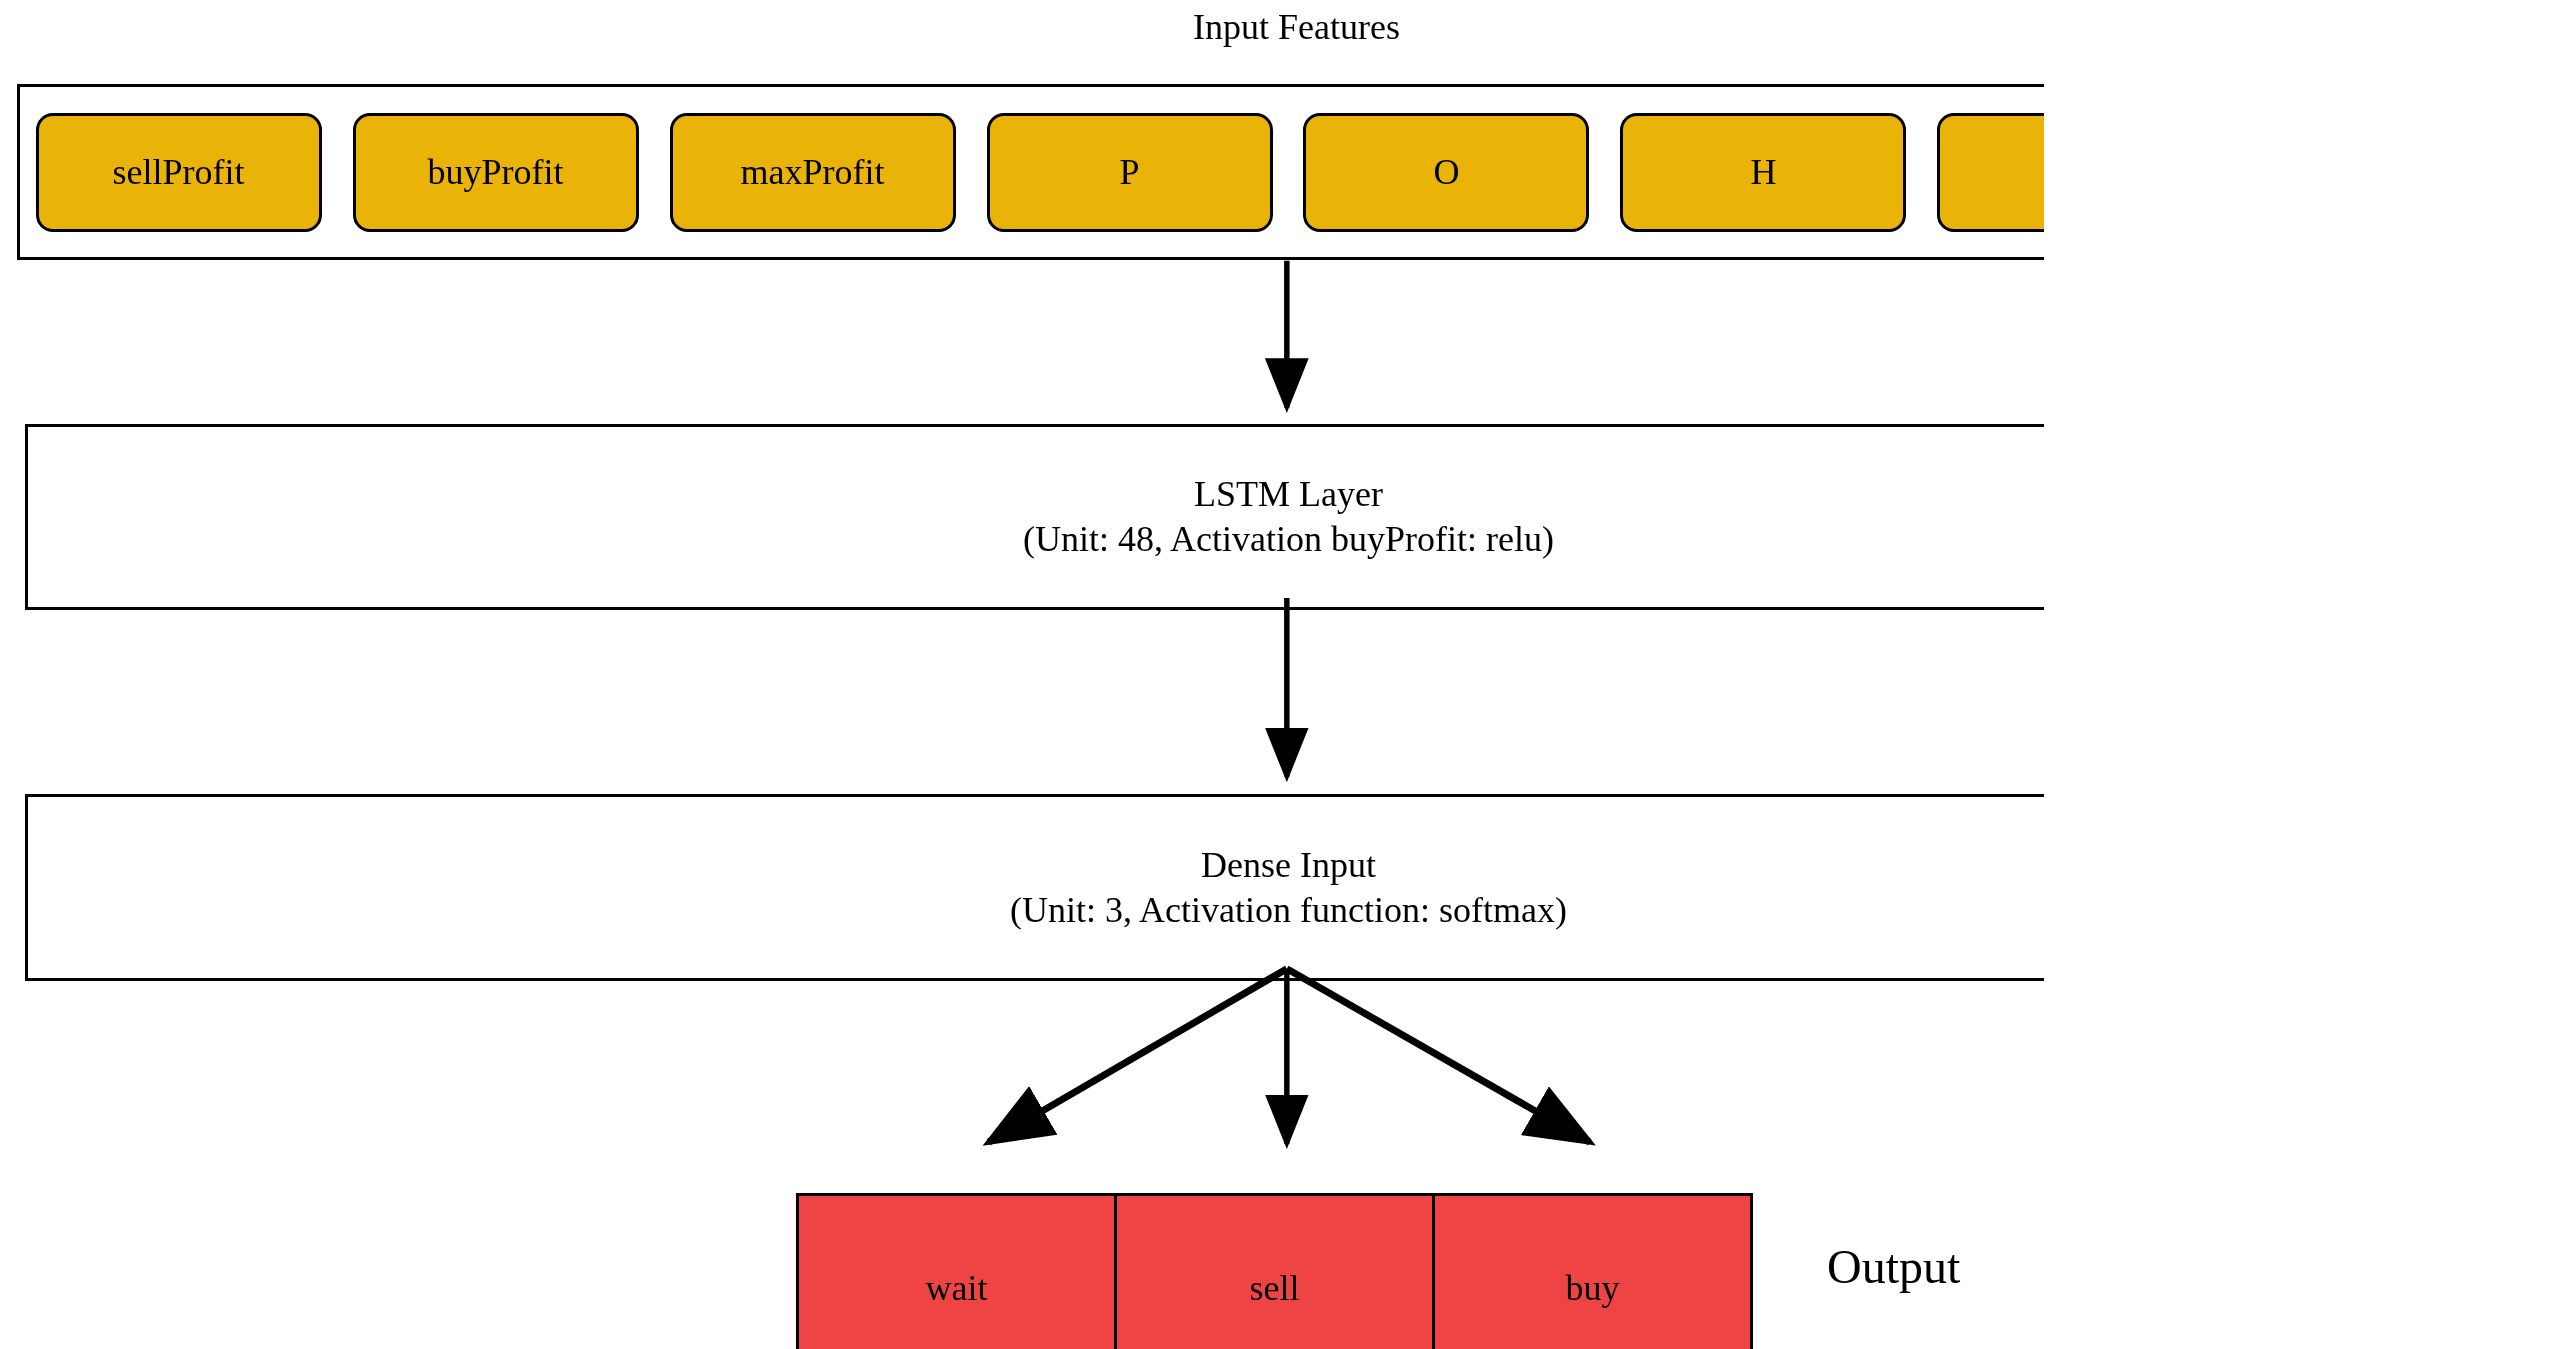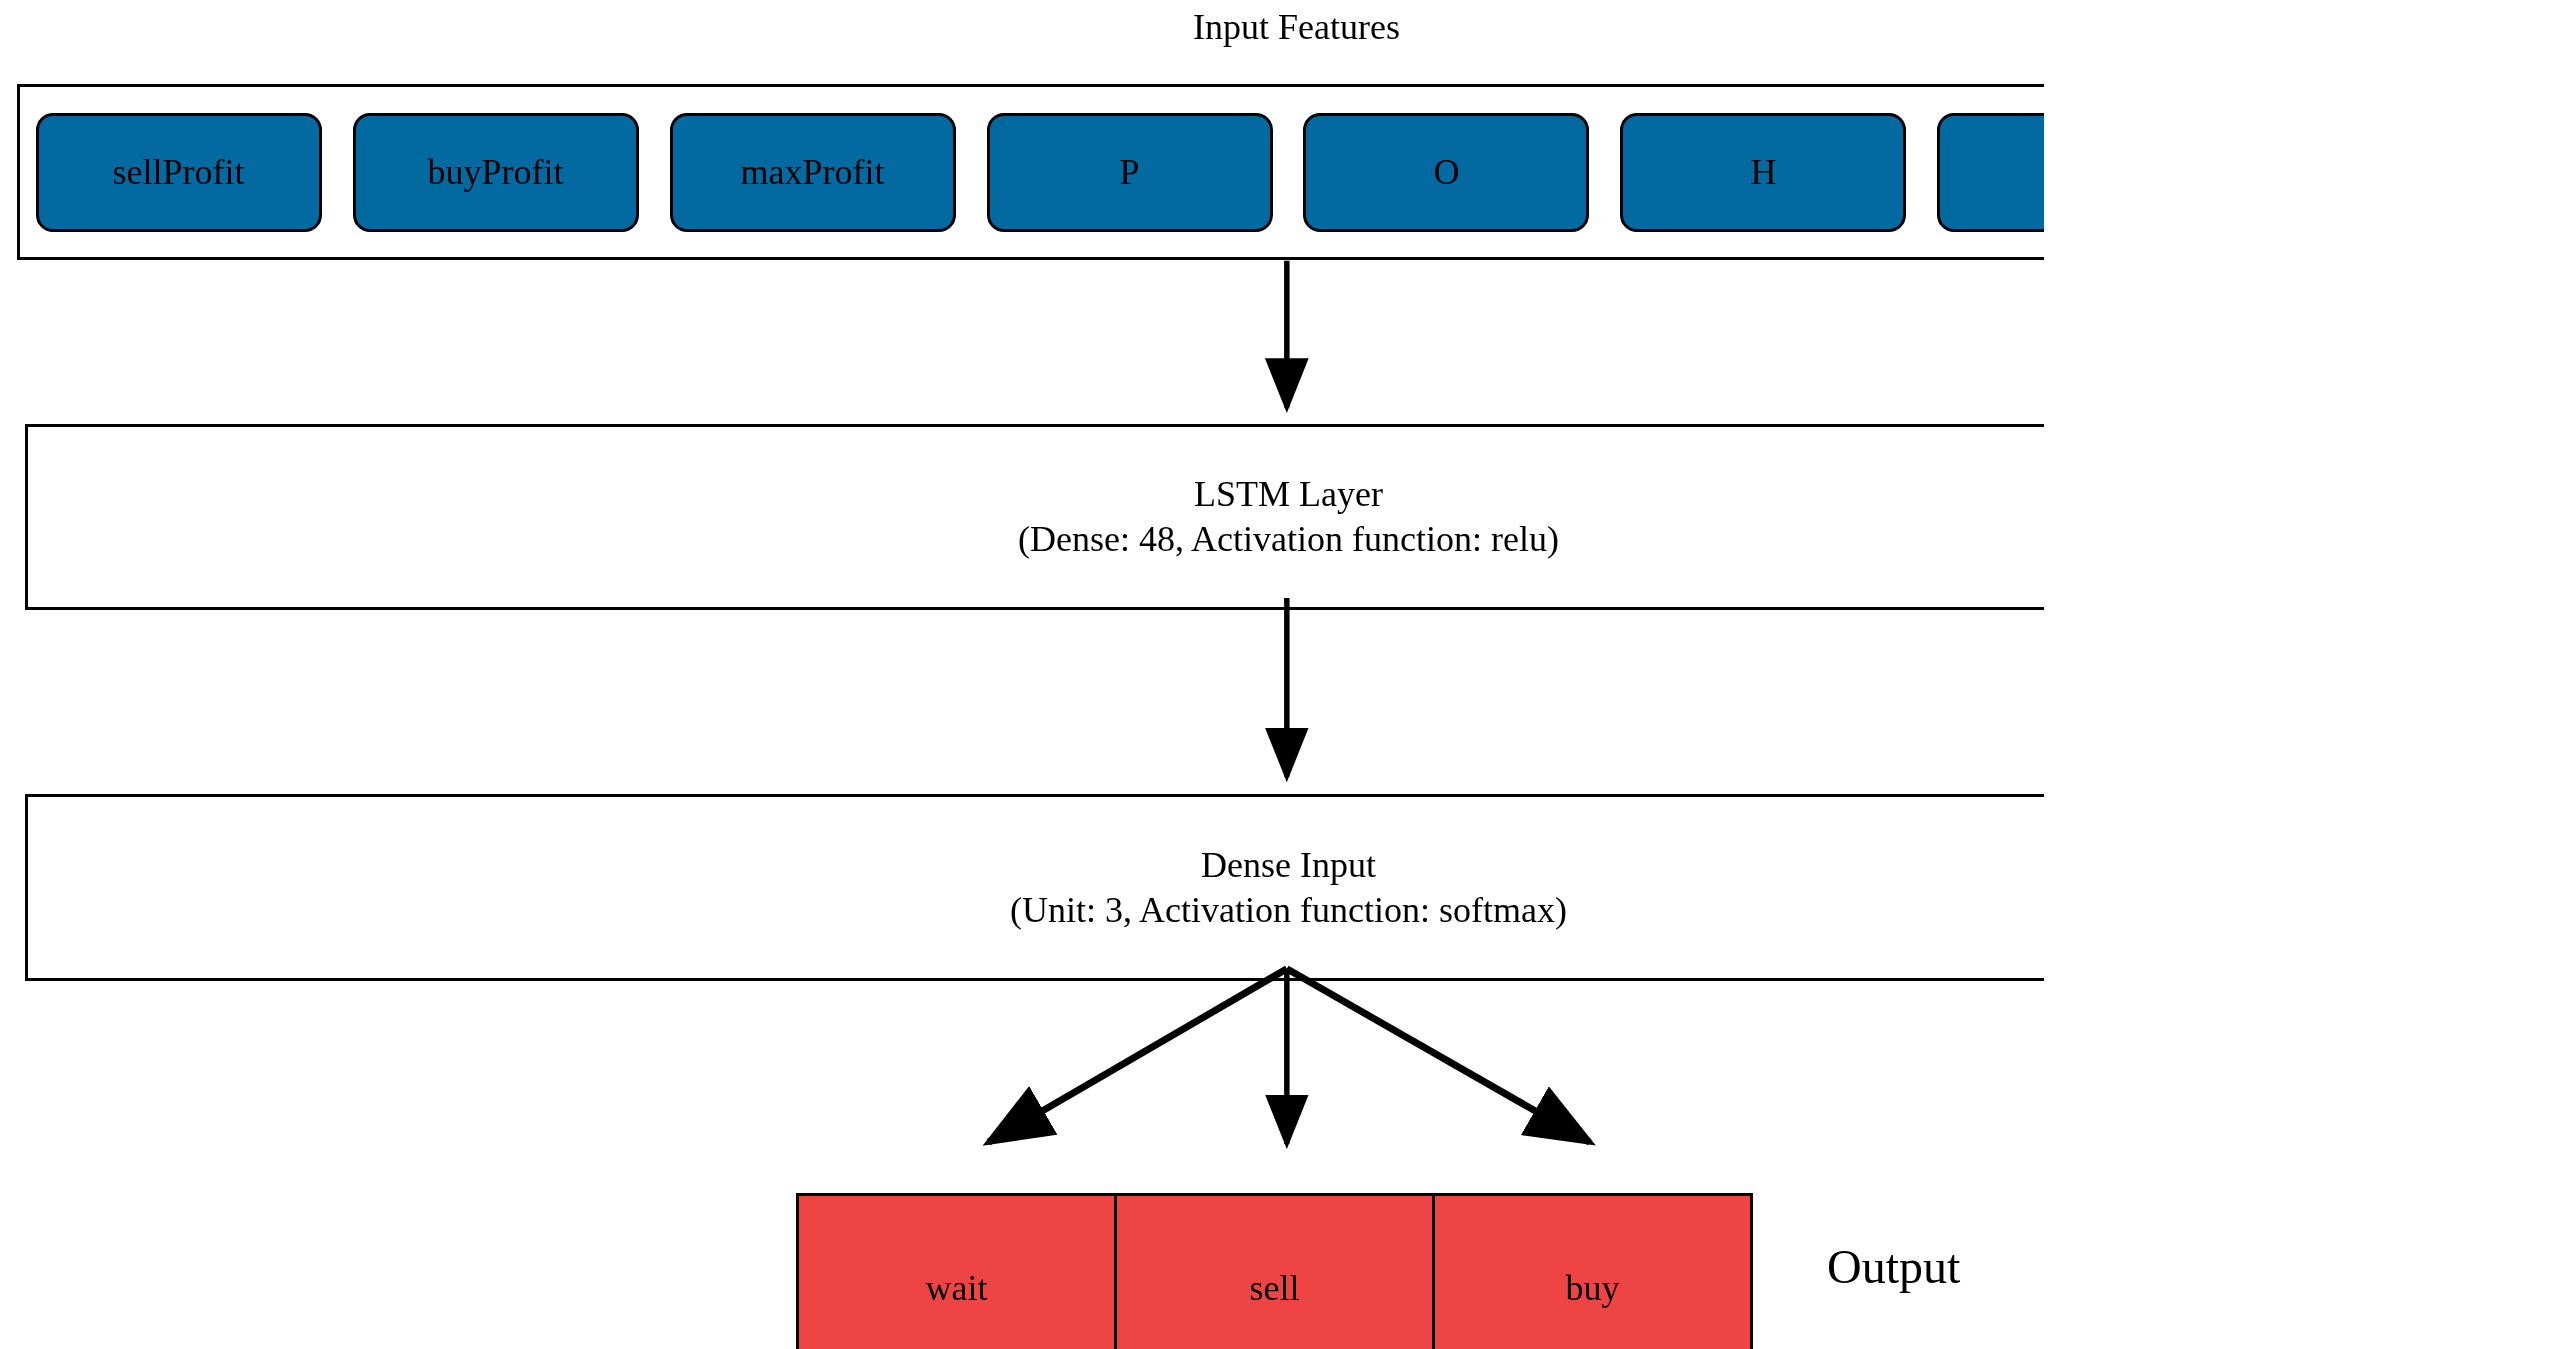--- a/index.html
+++ b/index.html
@@ -55,21 +55,21 @@
   .feature-box {
     height: 119px;
     border: 3.9px solid #000000;
     border-radius: 17px;
     box-sizing: border-box;
     display: flex;
     align-items: center;
     justify-content: center;
     font-size: 36px;
     line-height: 1;
-    background: #0369a1;
+    background: #eab308;
     flex: 0 0 auto;
   }
   .feature-box.wide  { width: 286px; }
   .feature-box.narrow{ width: 286px; }
 
   
   .layer-box {
     position: absolute;
     left: 25px;
     width: 2527px;
@@ -168,21 +168,21 @@
         <span>L</span>
       </div>
       <div class="feature-box narrow">
         <span>V</span>
       </div>
     </div>
   </div>
 
   <div class="layer-box" id="lstm-layer">
     <div class="line1">LSTM Layer</div>
-    <div class="line2">(Dense: 48, Activation function: relu)</div>
+    <div class="line2">(Unit: 48, Activation buyProfit: relu)</div>
   </div>
 
   <div class="layer-box" id="dense-layer">
     <div class="line1">Dense Input</div>
     <div class="line2">(Unit: 3, Activation function: softmax)</div>
   </div>
 
   <div class="output-table">
     <div class="output-cell">
       <span>wait</span>

